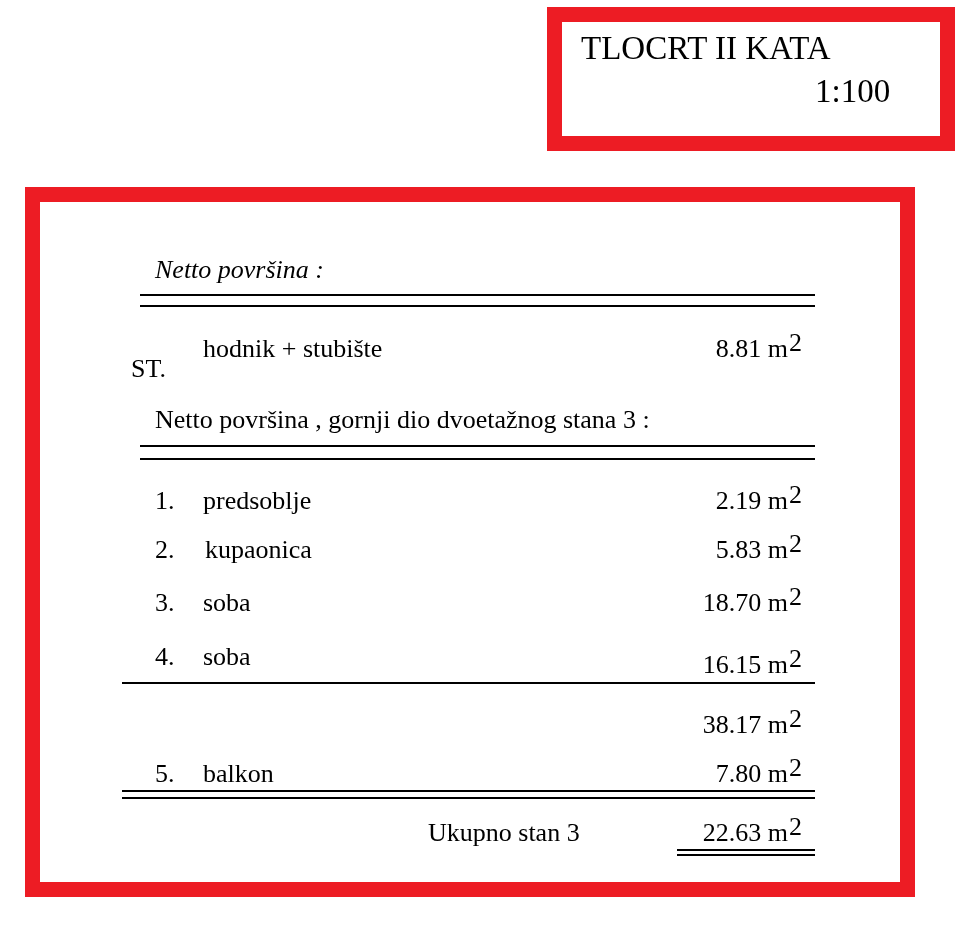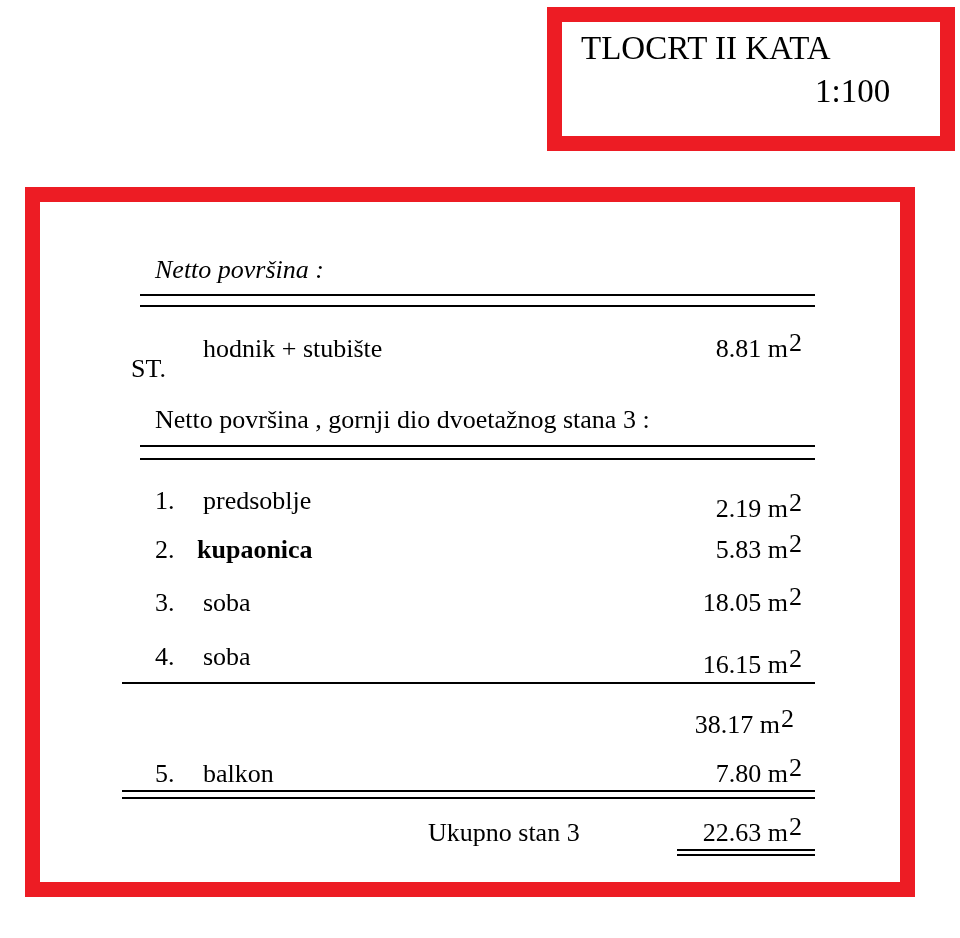--- a/index.html
+++ b/index.html
@@ -31,37 +31,37 @@
 <div class="t txt" style="left:131px;top:336px;margin-top:20px;">ST.</div>
 <div class="t txt" style="left:203px;top:336px;">hodnik + stubište</div>
 <div class="num" style="right:158px;top:336px;"><span>8.81</span> <span>m</span><sup>2</sup></div>
 
 <div class="t txt" style="left:155px;top:407px;text-align:center;">Netto površina , gornji dio dvoetažnog stana 3 :</div>
 <div class="hr" style="left:140px;top:445px;width:675px;"></div>
 <div class="hr" style="left:140px;top:458px;width:675px;"></div>
 
 <div class="t txt" style="left:155px;top:488px;">1.</div>
 <div class="t txt" style="left:203px;top:488px;">predsoblje</div>
-<div class="num" style="right:158px;top:488px;margin-top:8px;"><span>2.19</span> <span>m</span><sup>2</sup></div>
+<div class="num" style="right:158px;top:488px;"><span>2.19</span> <span>m</span><sup>2</sup></div>
 
 <div class="t txt" style="left:155px;top:537px;">2.</div>
-<div class="t txt" style="left:197px;top:537px;font-weight:bold;">kupaonica</div>
+<div class="t txt" style="left:205px;top:537px;">kupaonica</div>
 <div class="num" style="right:158px;top:537px;"><span>5.83</span> <span>m</span><sup>2</sup></div>
 
 <div class="t txt" style="left:155px;top:590px;">3.</div>
 <div class="t txt" style="left:203px;top:590px;">soba</div>
-<div class="num" style="right:158px;top:590px;"><span>18.05</span> <span>m</span><sup>2</sup></div>
+<div class="num" style="right:158px;top:590px;"><span>18.70</span> <span>m</span><sup>2</sup></div>
 
 <div class="t txt" style="left:155px;top:644px;">4.</div>
 <div class="t txt" style="left:203px;top:644px;">soba</div>
 <div class="num" style="right:158px;top:652px;"><span>16.15</span> <span>m</span><sup>2</sup></div>
 
 <div class="hr" style="left:122px;top:682px;width:693px;"></div>
 
-<div class="num" style="right:166px;top:712px;"><span>38.17</span> <span>m</span><sup>2</sup></div>
+<div class="num" style="right:158px;top:712px;"><span>38.17</span> <span>m</span><sup>2</sup></div>
 
 <div class="t txt" style="left:155px;top:761px;">5.</div>
 <div class="t txt" style="left:203px;top:761px;">balkon</div>
 <div class="num" style="right:158px;top:761px;"><span>7.80</span> <span>m</span><sup>2</sup></div>
 
 <div class="hr" style="left:122px;top:790px;width:693px;"></div>
 <div class="hr" style="left:122px;top:797px;width:693px;"></div>
 
 <div class="t txt" style="left:428px;top:820px;">Ukupno stan 3</div>
 <div class="num" style="right:158px;top:820px;"><span>22.63</span> <span>m</span><sup>2</sup></div>

